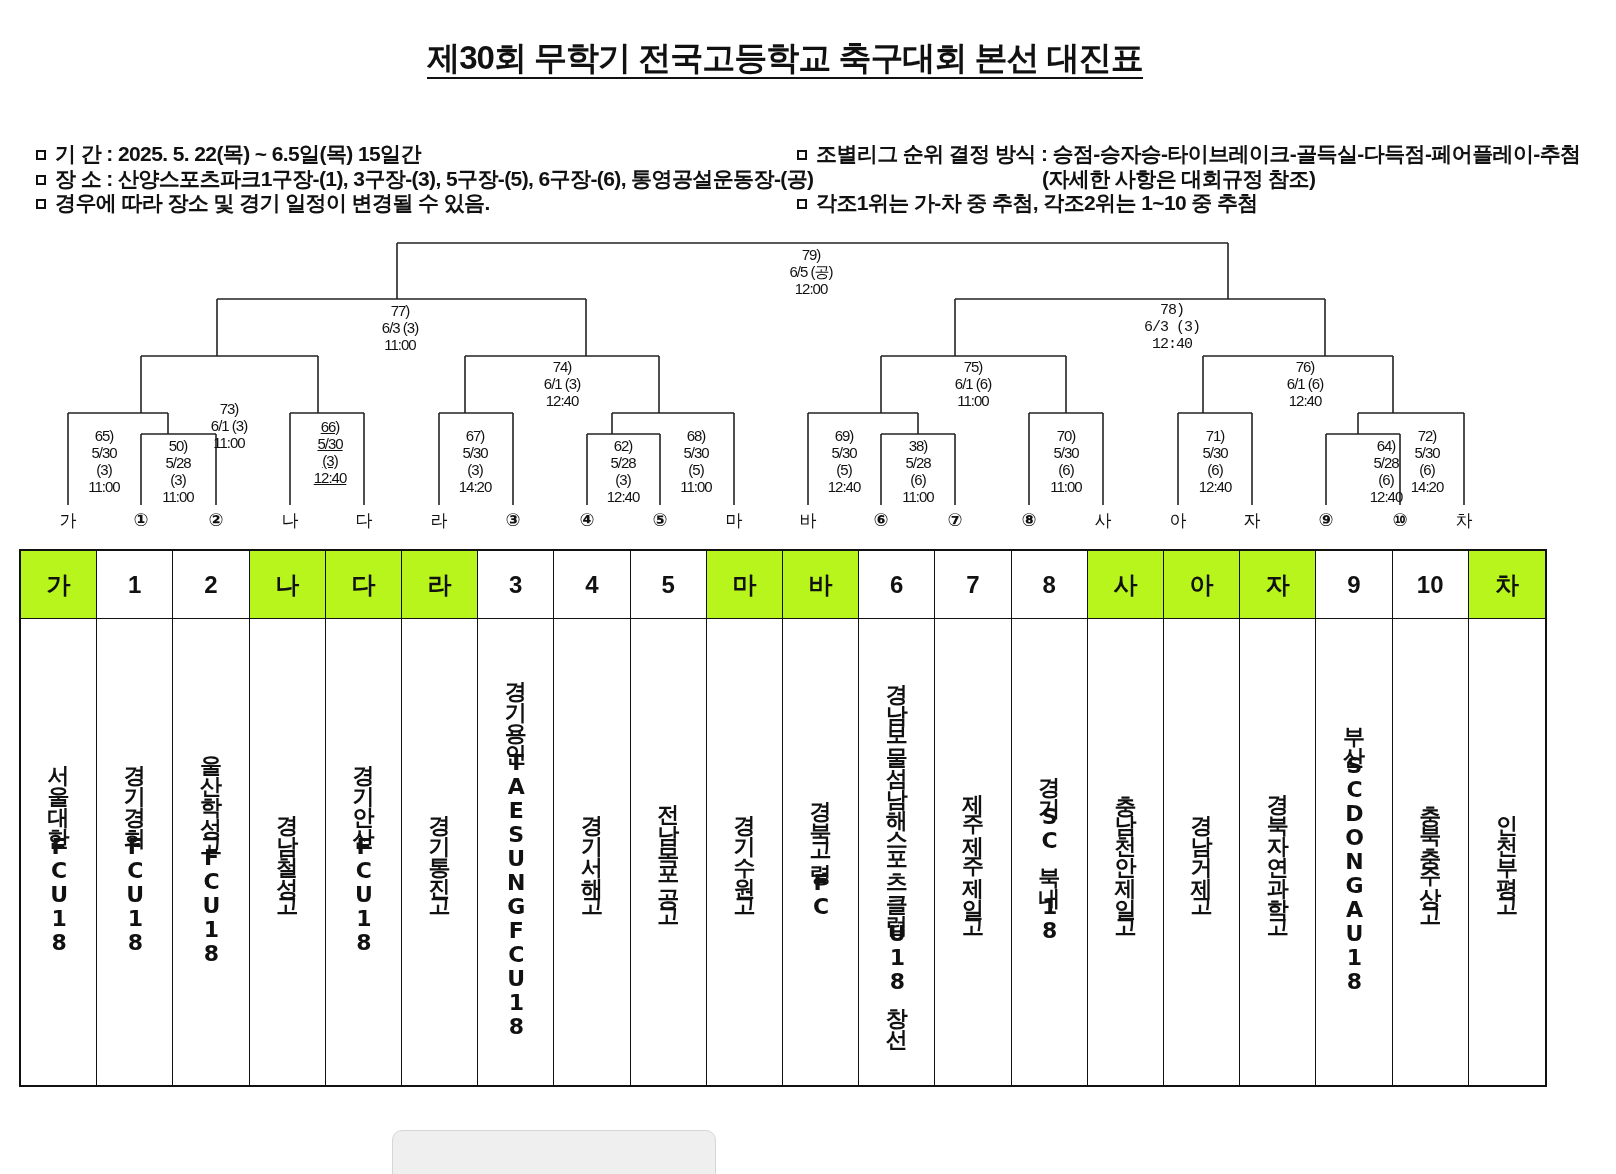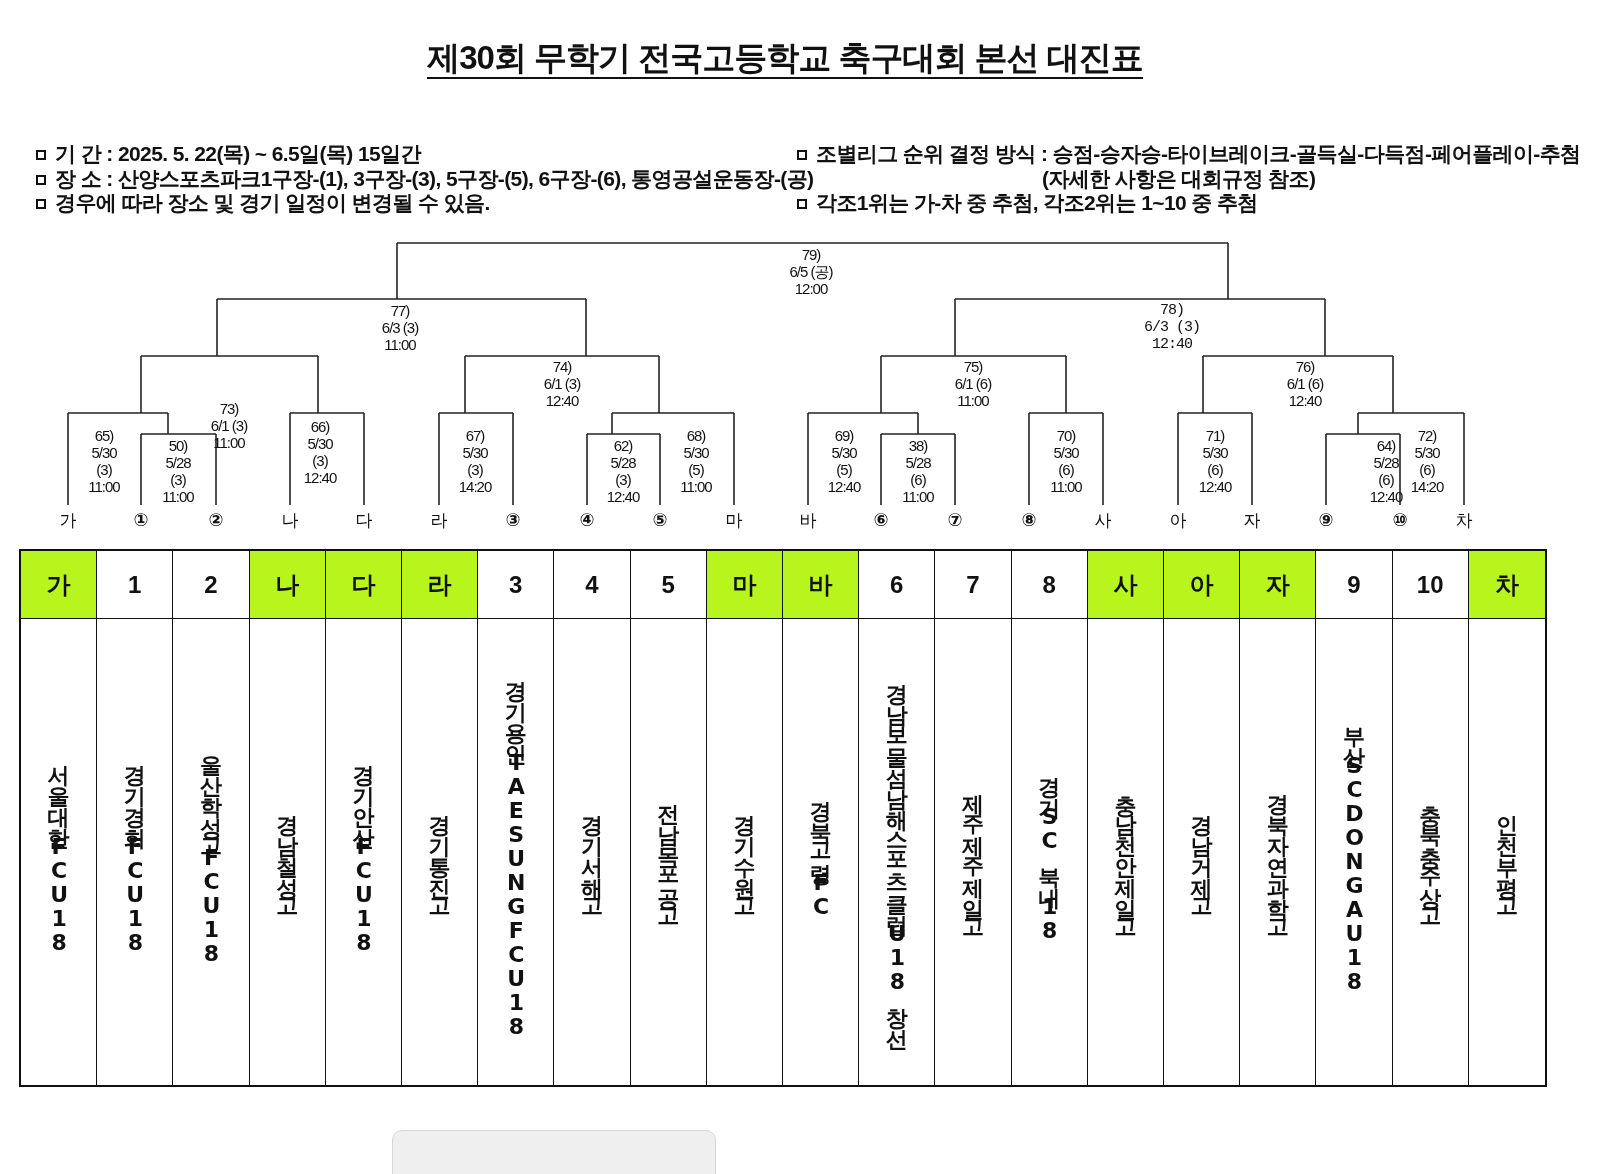--- a/index.html
+++ b/index.html
@@ -129,21 +129,21 @@
       <div><span>5/28</span></div>
       <div><span>(6)</span></div>
       <div><span>12:40</span></div>
     </div>
     <div class="match-label" style="left: 104px; top: 427px;">
       <div><span>65)</span></div>
       <div><span>5/30</span></div>
       <div><span>(3)</span></div>
       <div><span>11:00</span></div>
     </div>
-    <div class="match-label" style="left: 320px; top: 418px;">
+    <div class="match-label" style="left: 330px; top: 418px; text-decoration: underline;">
       <div><span>66)</span></div>
       <div><span>5/30</span></div>
       <div><span>(3)</span></div>
       <div><span>12:40</span></div>
     </div>
     <div class="match-label" style="left: 475px; top: 427px;">
       <div><span>67)</span></div>
       <div><span>5/30</span></div>
       <div><span>(3)</span></div>
       <div><span>14:20</span></div>

